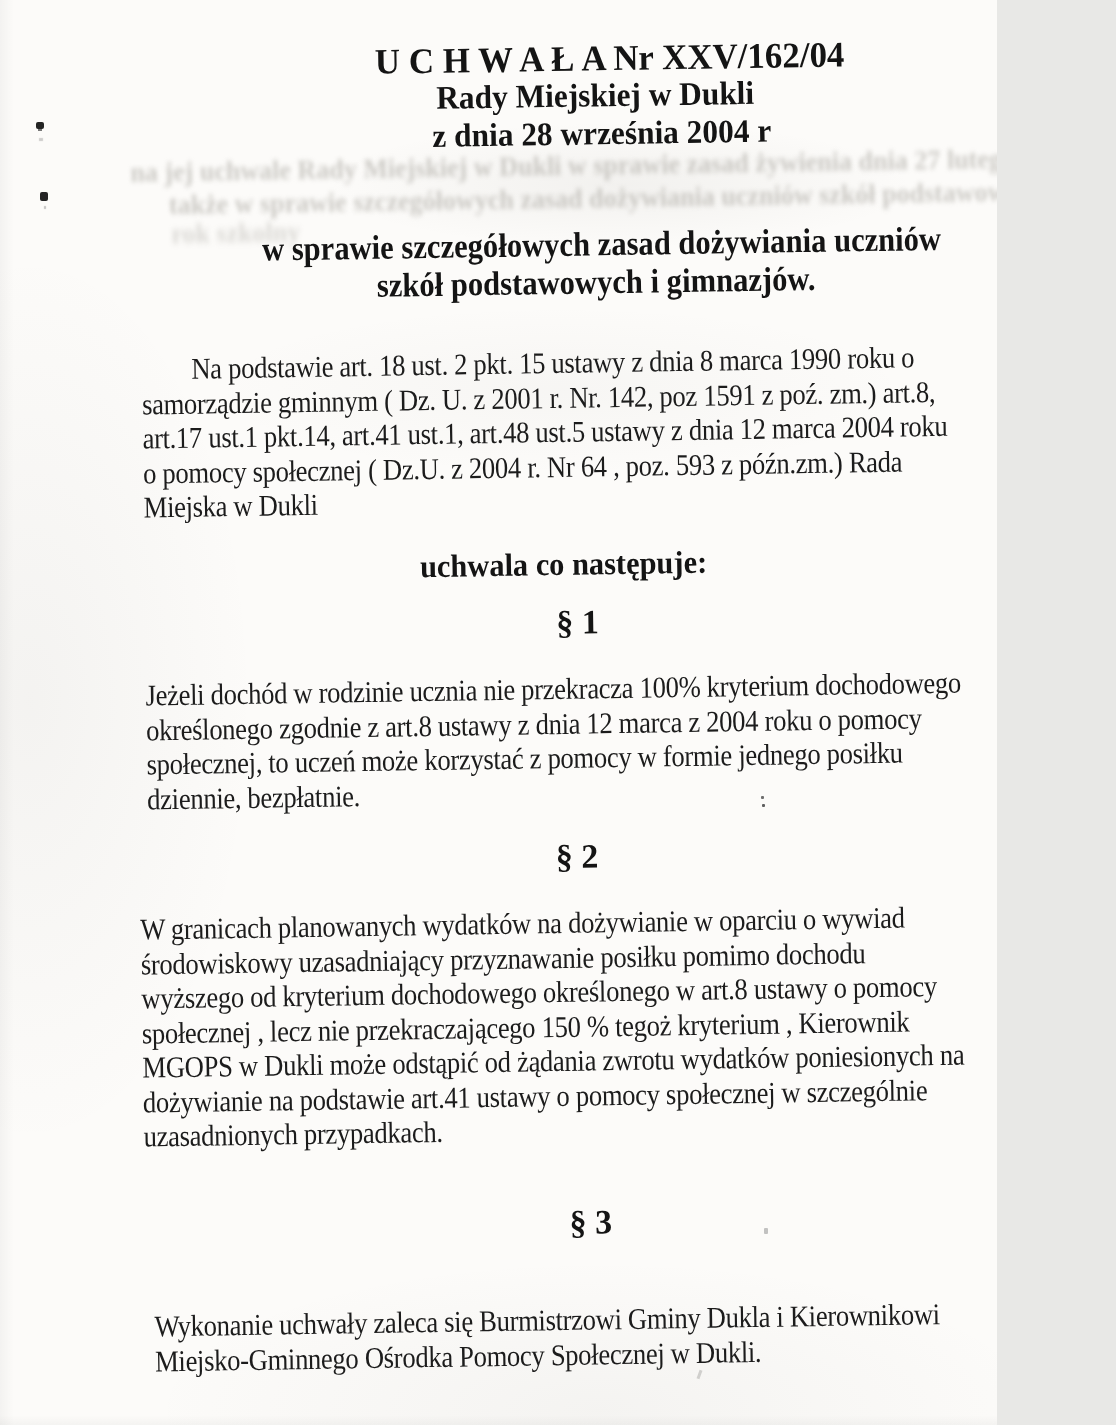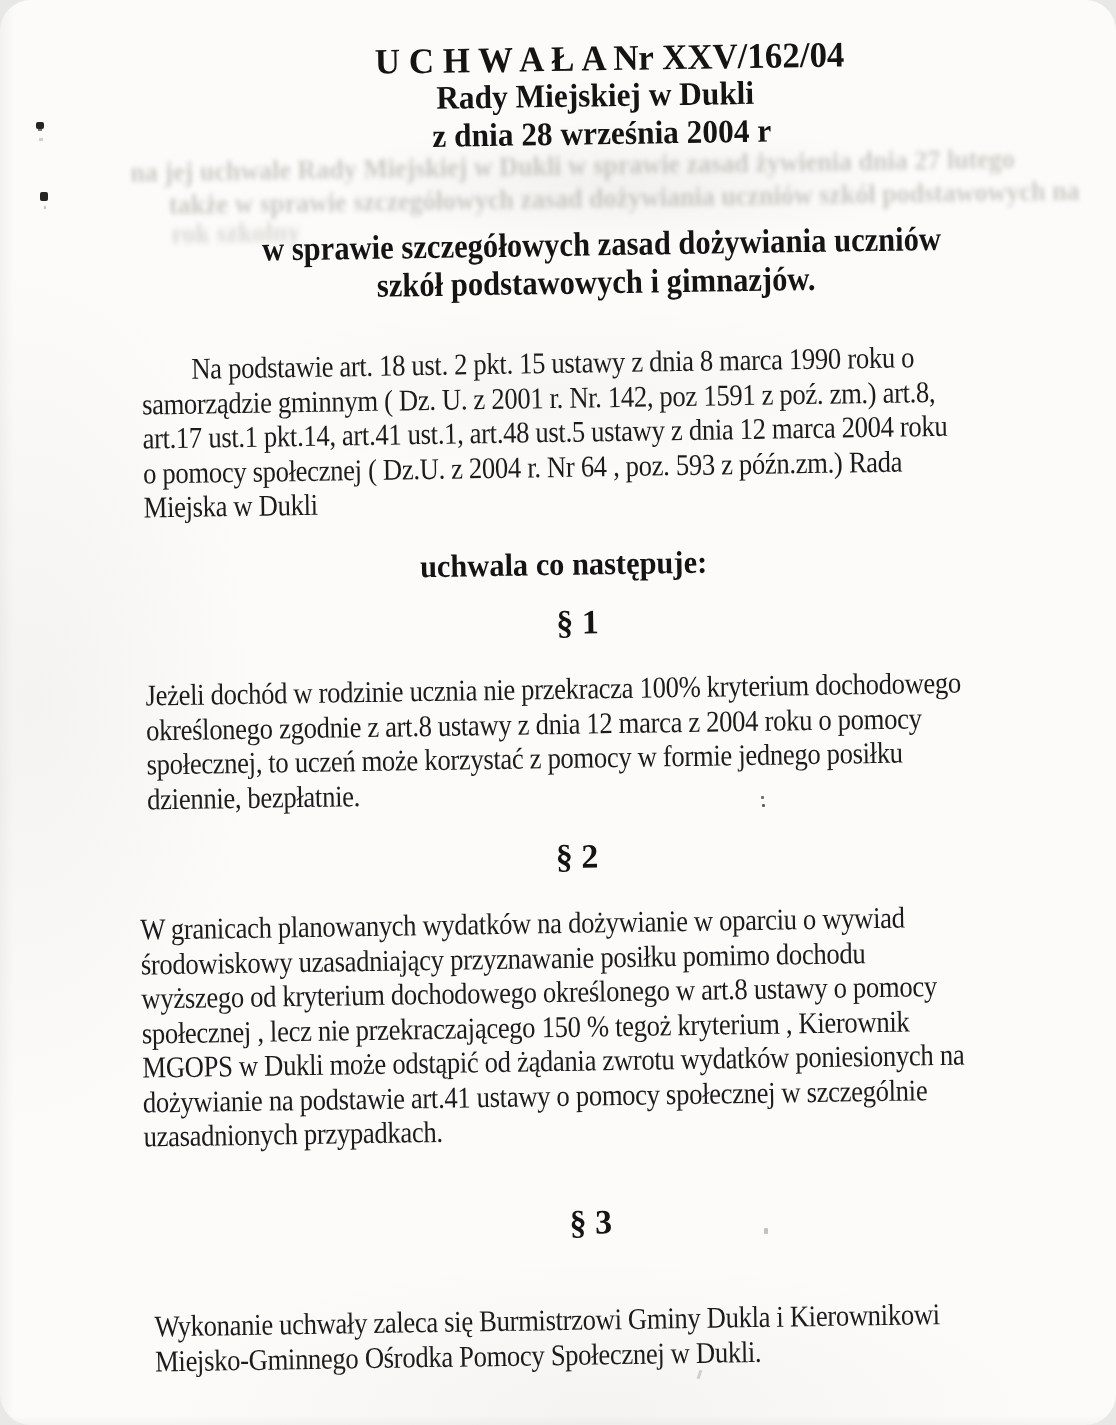--- a/index.html
+++ b/index.html
@@ -1,23 +1,22 @@
 <!DOCTYPE html>
 <html><head>
 <meta charset="utf-8">
 <style>
   html,body{margin:0;padding:0;background:#e8e8e6;}
   .sheet{
     position:relative;
-    width:1116px;height:1425px;
+    width:997px;height:1425px;
     background:#fcfbf9;
     overflow:hidden;
     font-family:"Liberation Serif","DejaVu Serif",serif;
     color:#1c1c1c;
-    border-radius:31px;
   }
   
   .sheet::before{
     content:"";position:absolute;inset:0;pointer-events:none;
     background:
       radial-gradient(420px 90px at 620px 185px, rgba(110,108,100,0.07), rgba(110,108,100,0) 70%),
       radial-gradient(500px 120px at 560px 390px, rgba(120,118,110,0.04), rgba(120,118,110,0) 70%),
       radial-gradient(300px 600px at 30px 700px, rgba(90,90,85,0.05), rgba(90,90,85,0) 75%),
       radial-gradient(600px 200px at 600px 1410px, rgba(100,100,95,0.05), rgba(100,100,95,0) 75%),
       linear-gradient(90deg, rgba(0,0,0,0.035), rgba(0,0,0,0) 14px),

